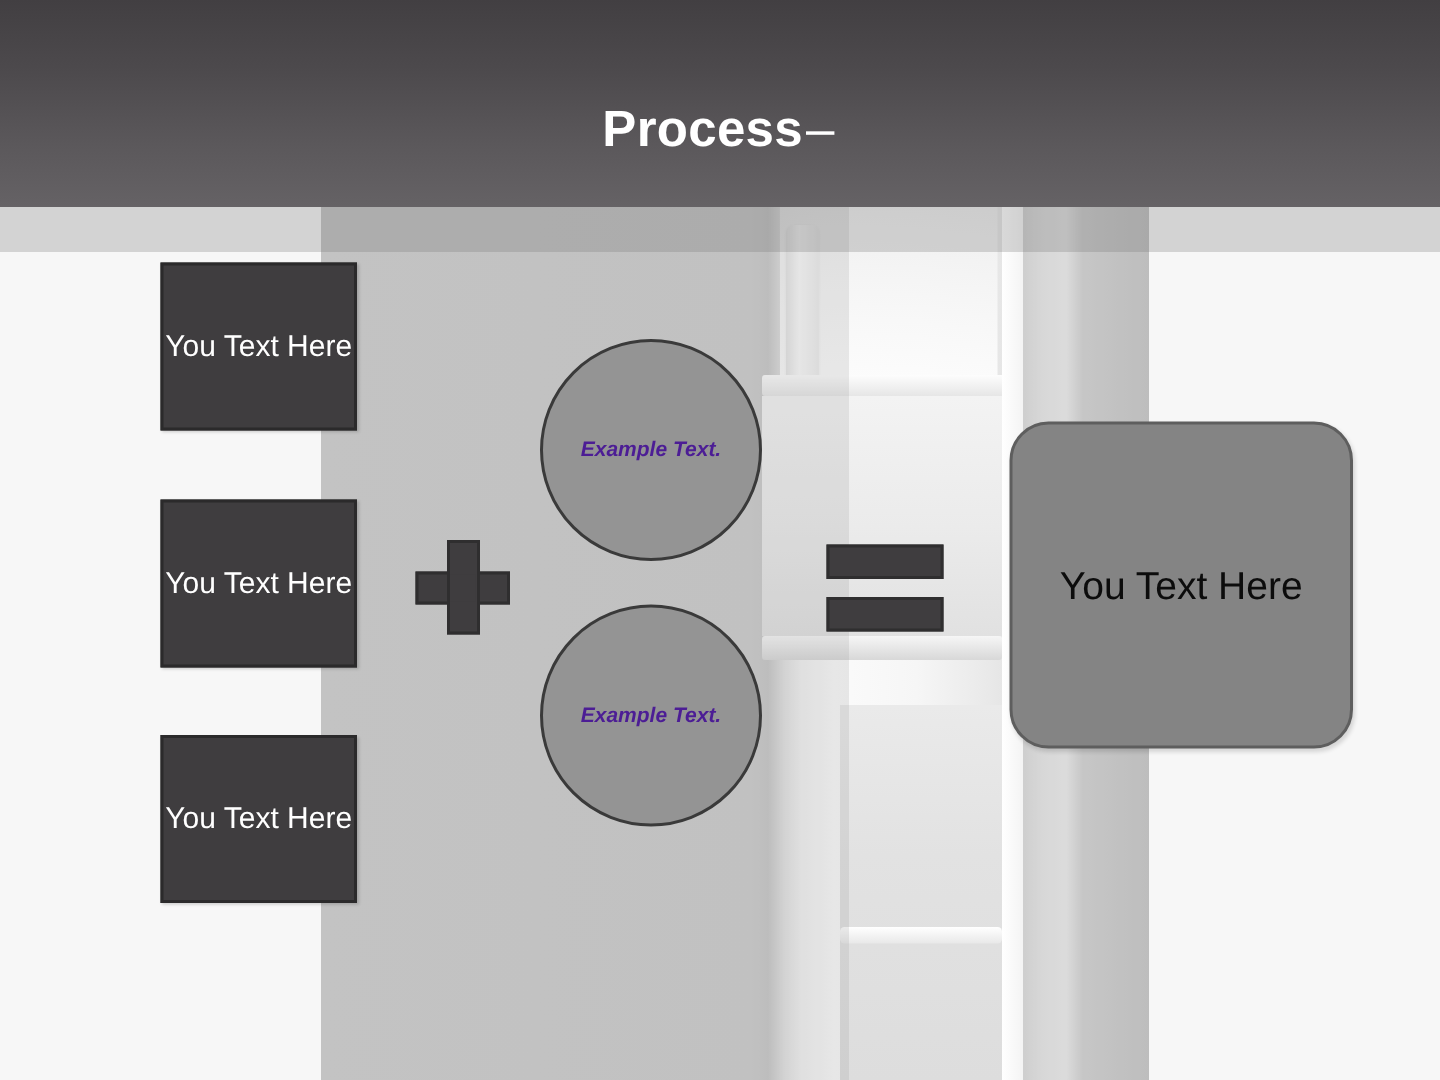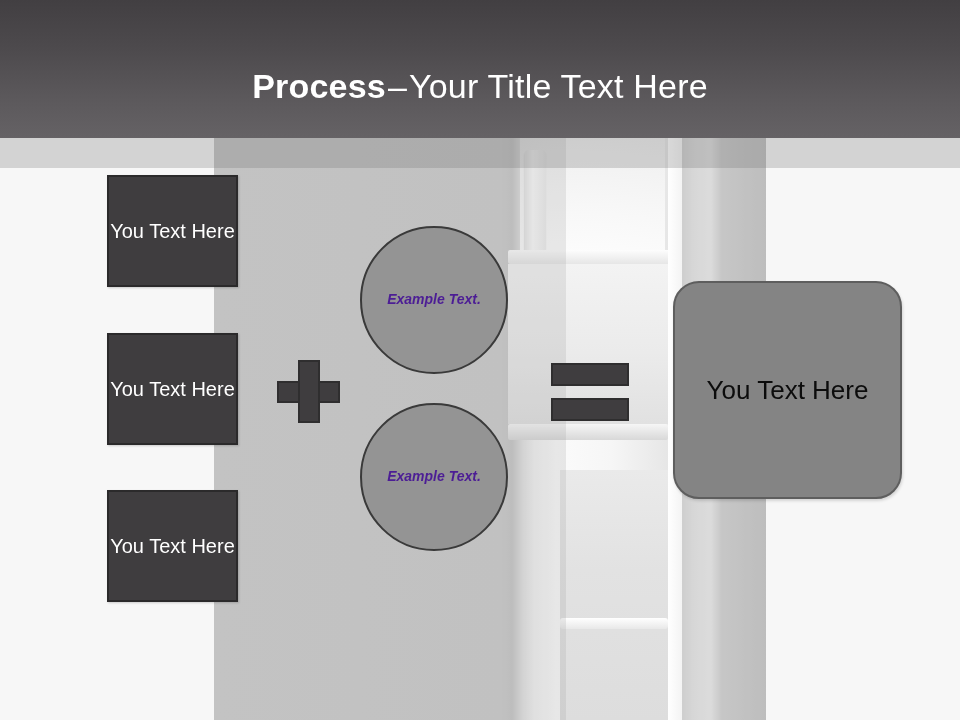--- a/index.html
+++ b/index.html
@@ -253,21 +253,20 @@
   <div class="bg-lower-handle"></div>
   <div class="bg-edge-light"></div>
   <div class="ov-col-1"></div>
   <div class="ov-col-2"></div>
   <div class="ov-band"></div>
 
   <div class="header"></div>
   <div class="title">
     <span class="t-bold">Process</span>
     <span class="t-sep">–</span>
-    <span class="t-rest">Your Title Text Here</span>
   </div>
 
   <div class="src-box src-box-1">You Text Here</div>
   <div class="src-box src-box-2">You Text Here</div>
   <div class="src-box src-box-3">You Text Here</div>
 
   <div class="plus">
     <div class="bar bar-h"></div>
     <div class="bar bar-v"></div>
     <div class="patch"></div>

